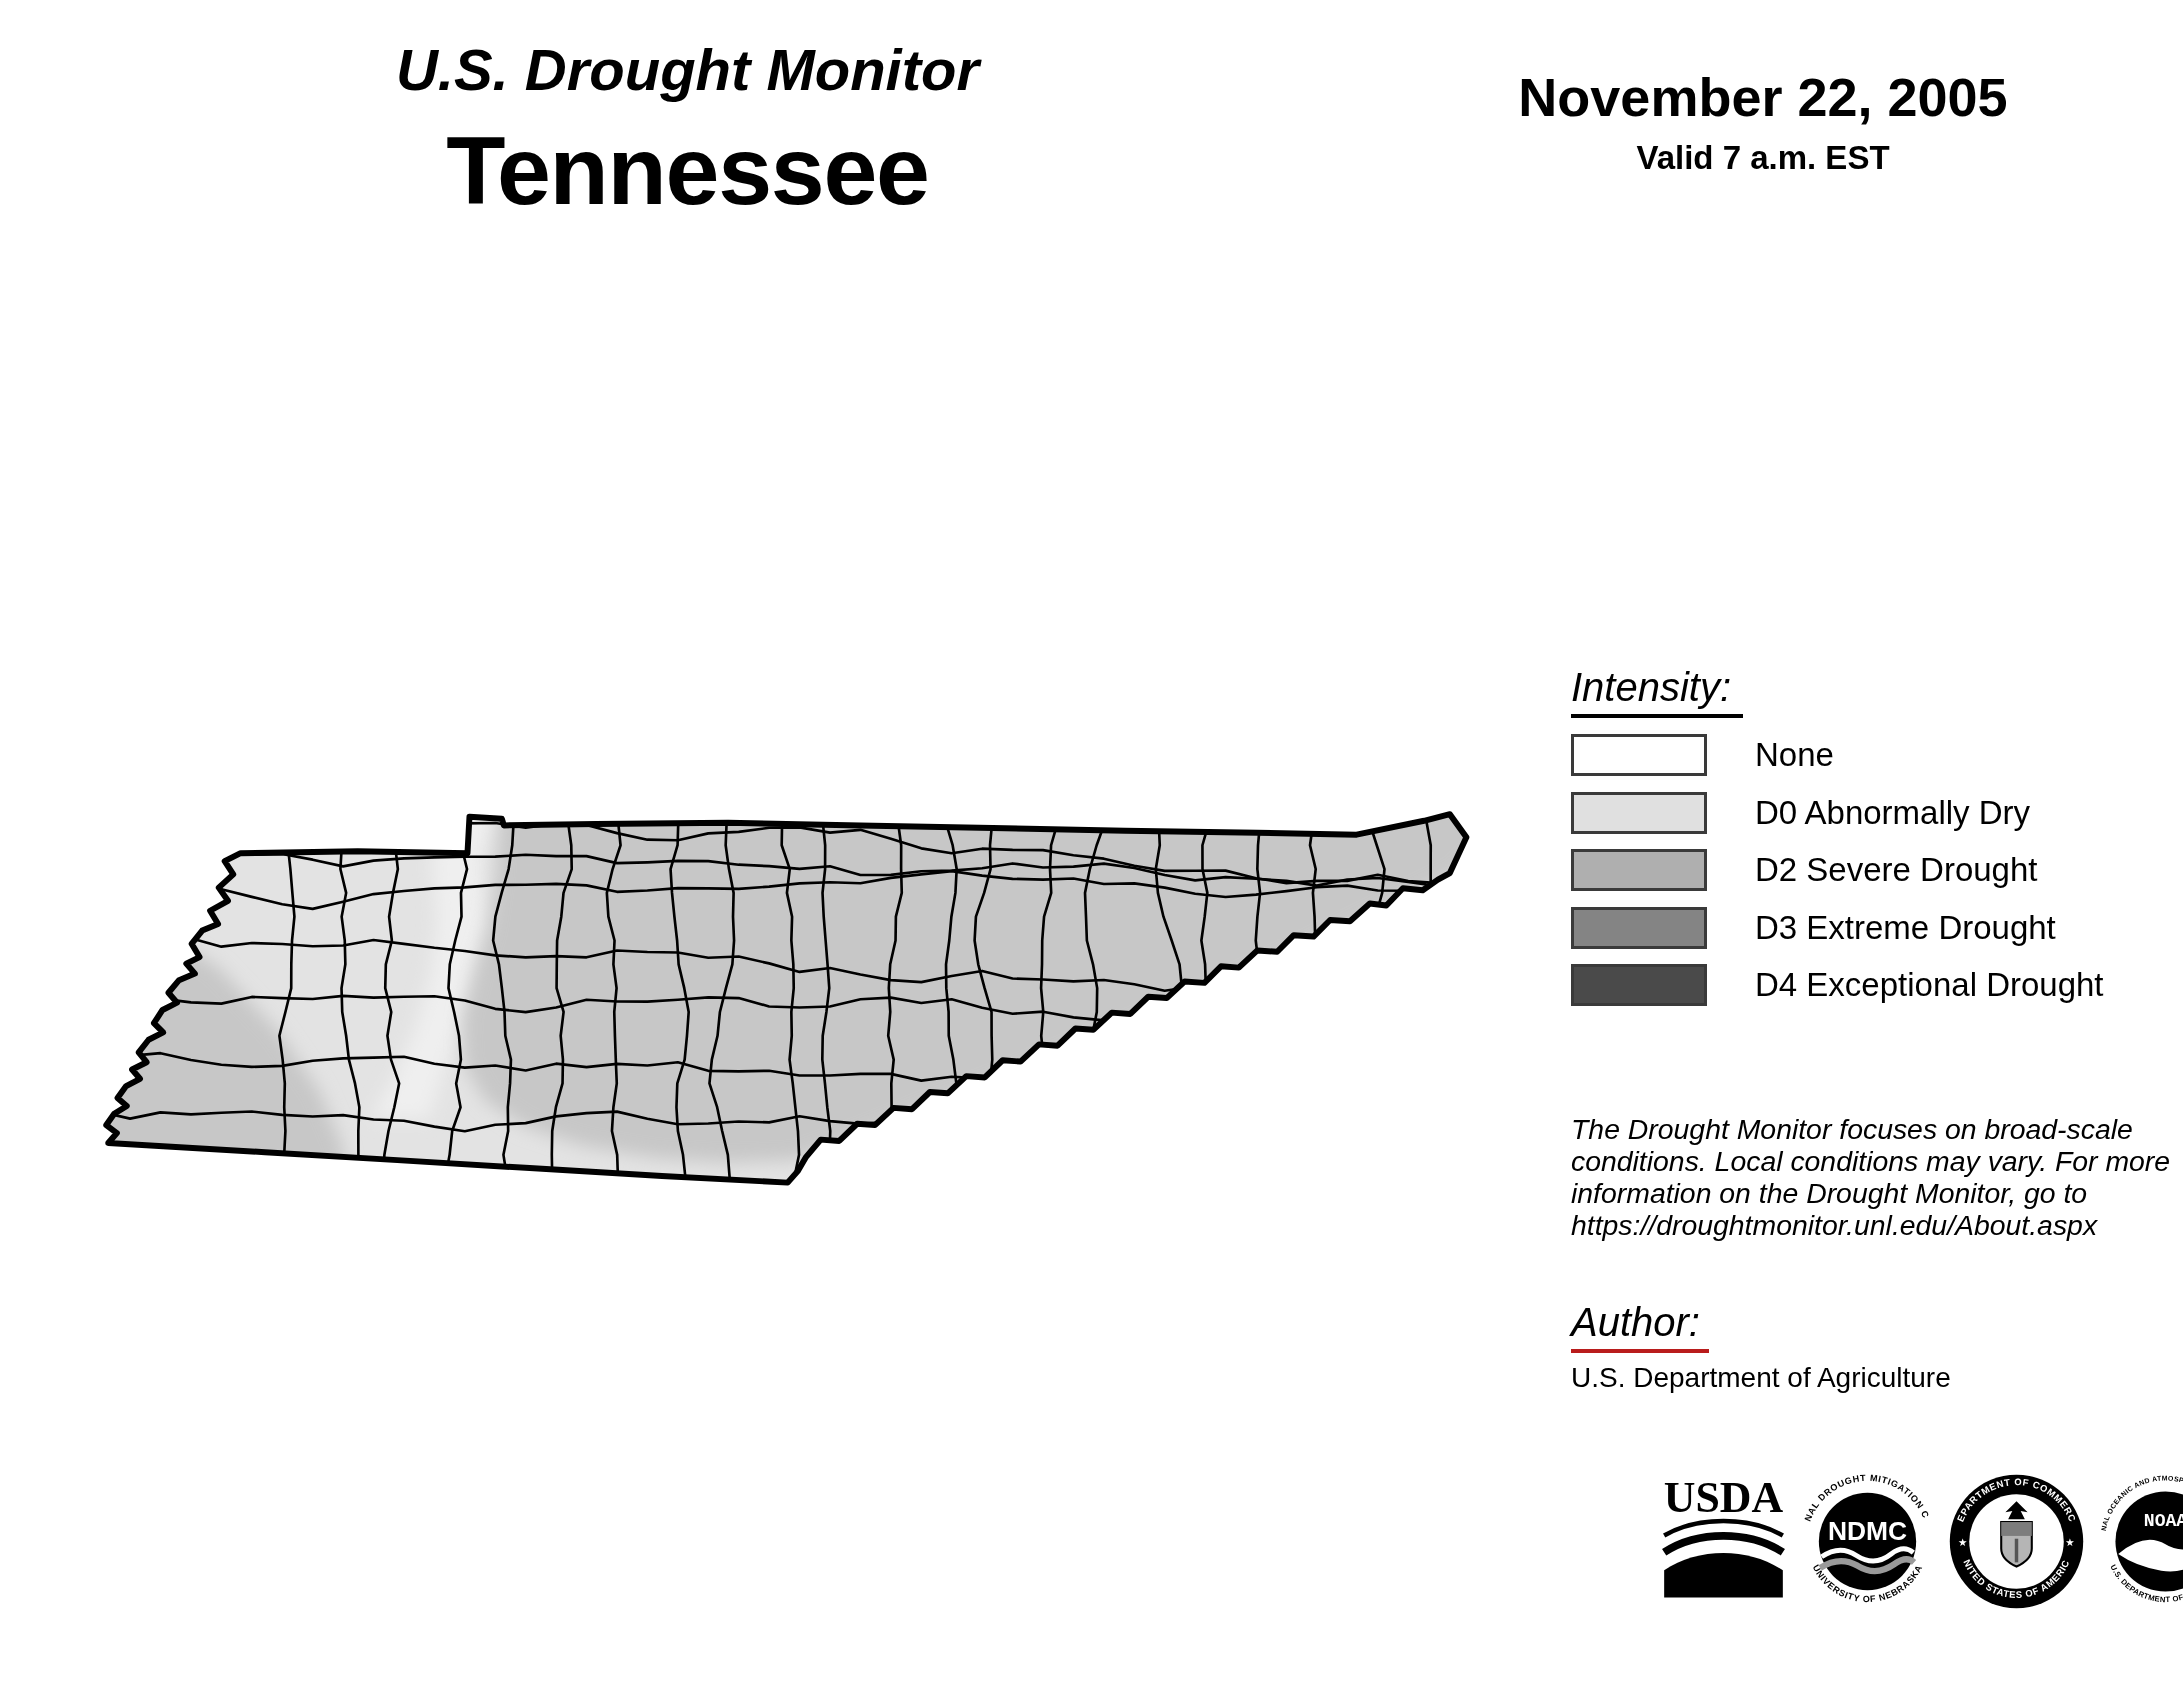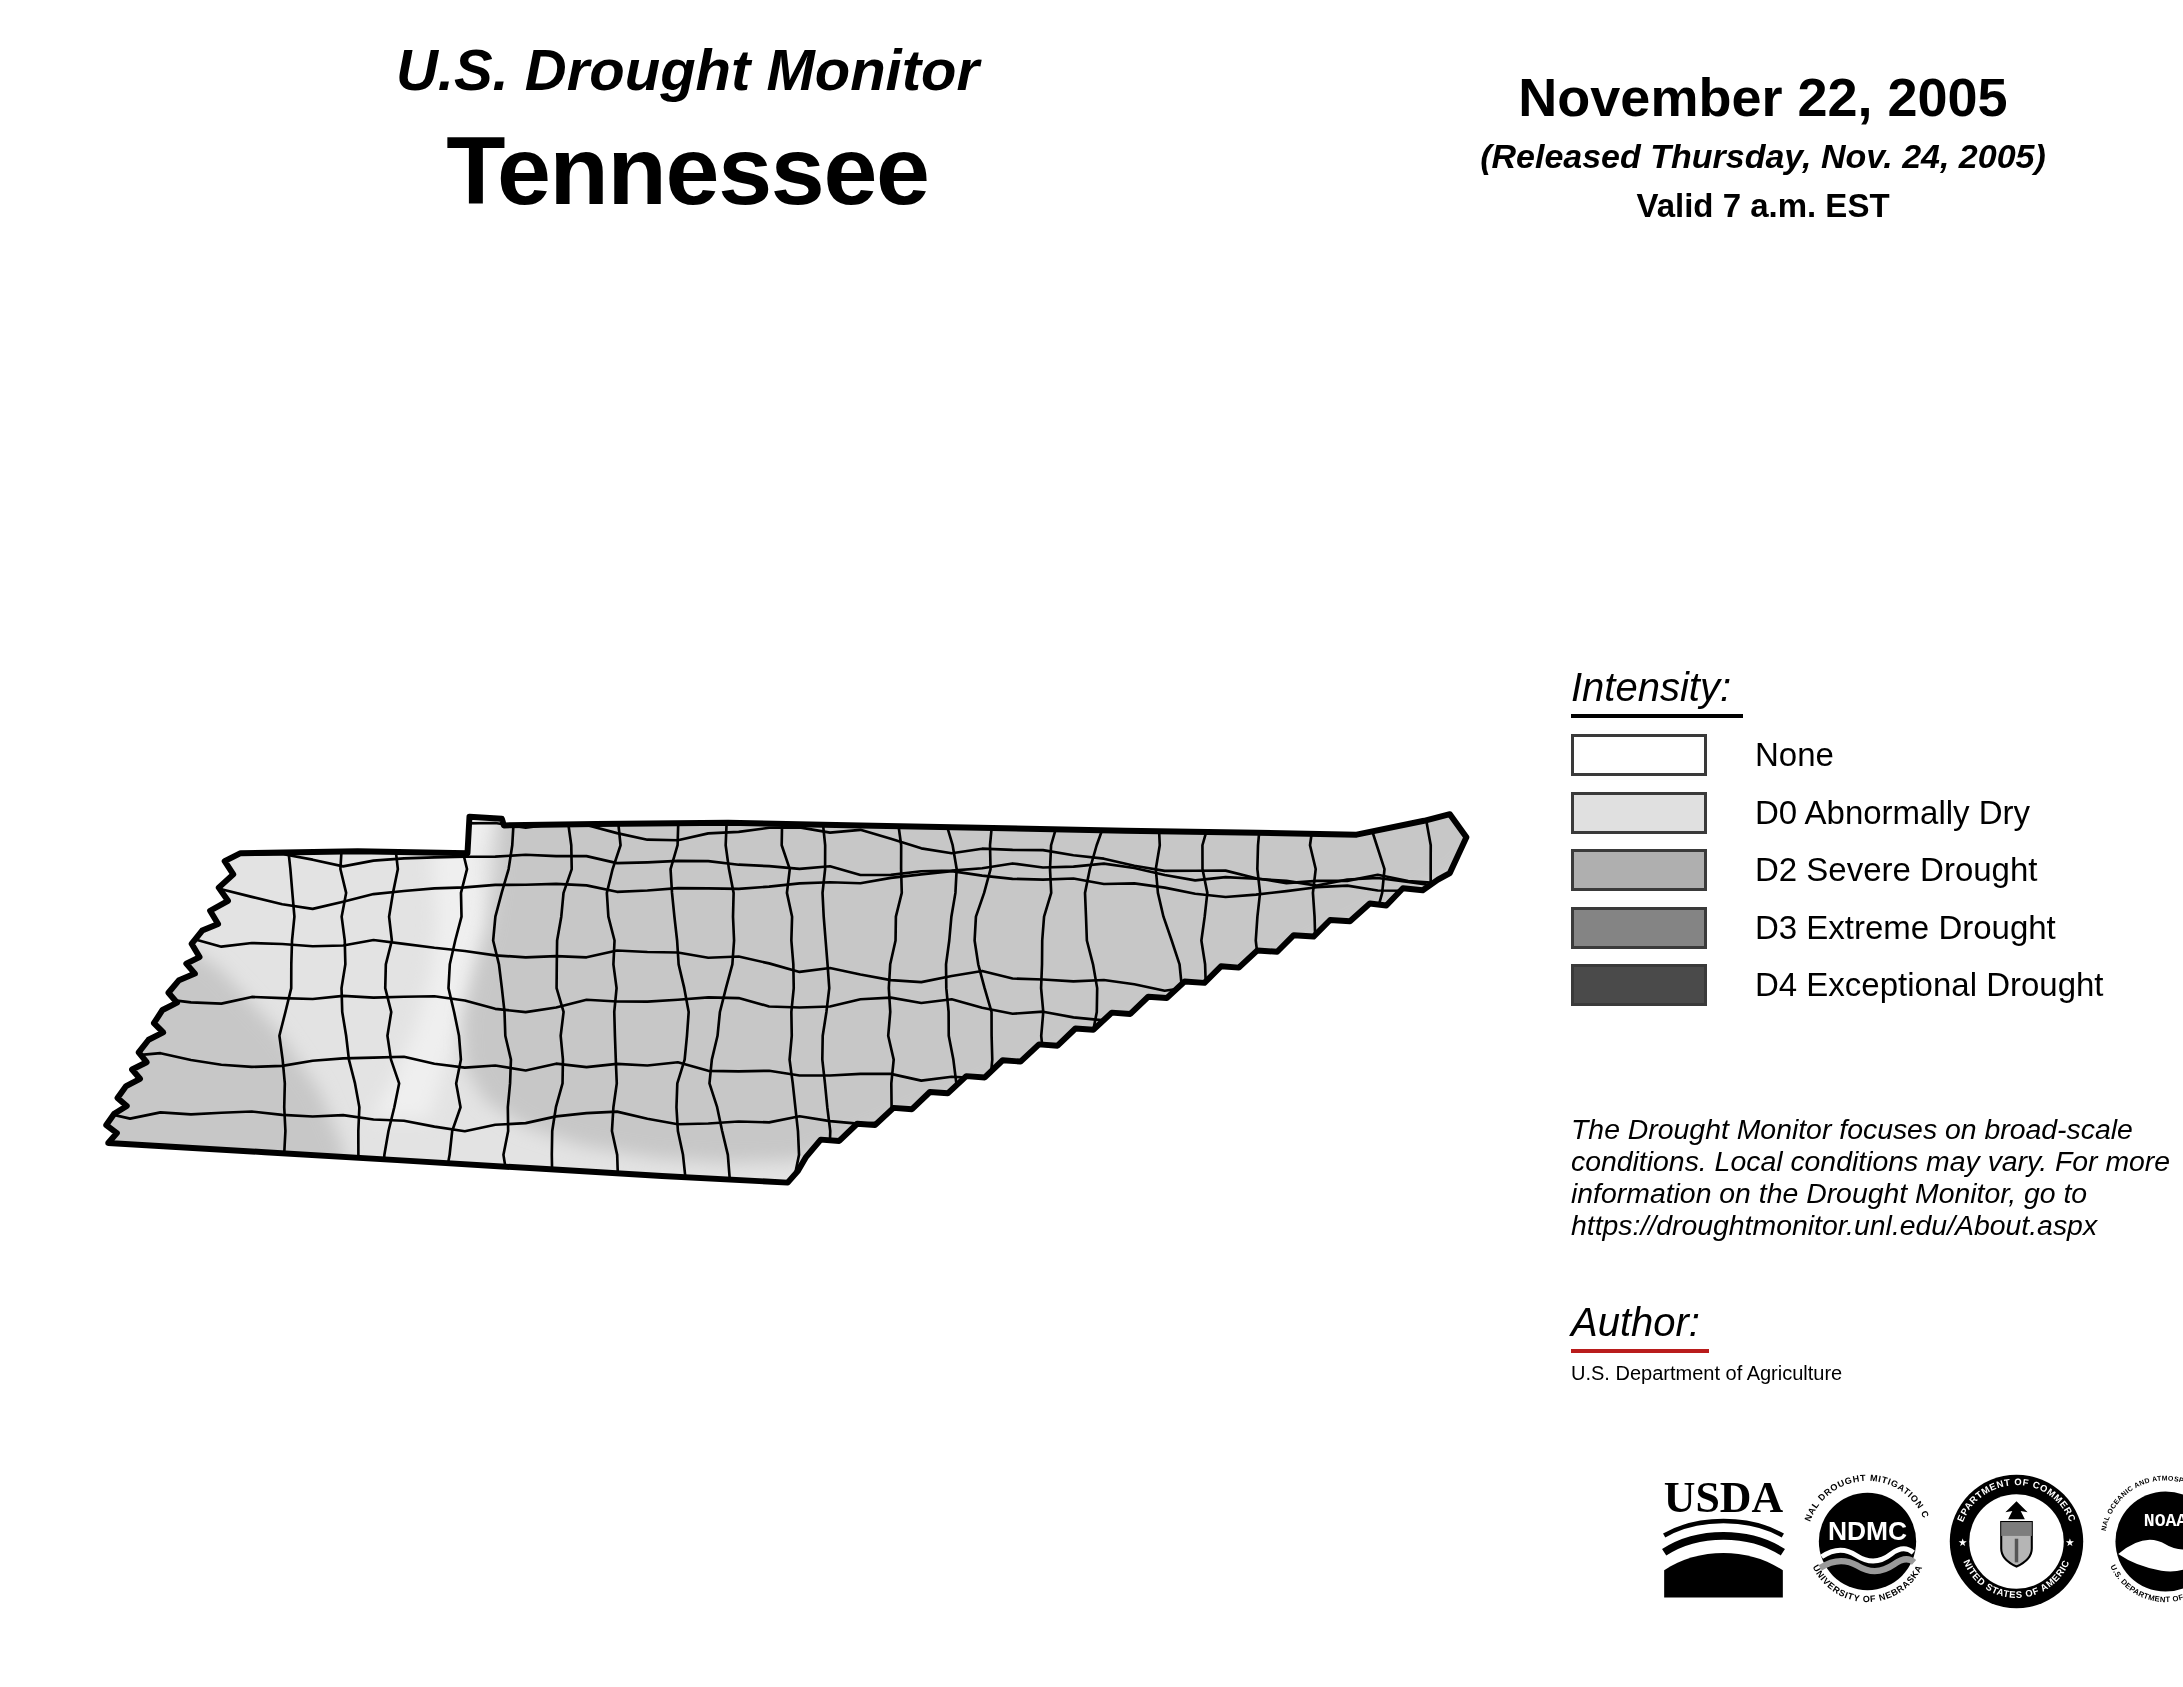--- a/index.html
+++ b/index.html
@@ -26,40 +26,39 @@
   .legend-label{font-size:33px;margin-left:48px;white-space:nowrap;}
 
   
   #disclaimer{left:1571px;top:1113px;width:609px;font-size:28.4px;font-style:italic;line-height:32px;}
 
   
   #author{left:1571px;top:1300px;}
   #author-title{font-size:40px;font-style:italic;display:inline-block;
                 border-bottom:4px solid #b91c1c;padding-bottom:4px;padding-right:9.3px;}
   #author-name{font-size:32px;margin-top:24px;}
-  #author-org{font-size:20px;margin-top:9.3px;}
+  #author-org{font-size:28px;margin-top:9.3px;}
 
   
   #logos{left:1659px;top:1472px;width:582px;display:flex;align-items:flex-start;gap:10px;}
   .logo-box{flex:0 0 auto;}
 
   
   #map-wrap{left:93px;top:791px;width:1429px;height:430px;}
 </style>
 </head>
 <body>
 
 <div class="abs" id="title-block">
   <div id="title-line1">U.S. Drought Monitor</div>
   <div id="title-line2">Tennessee</div>
 </div>
 
 <div class="abs" id="date-block">
   <div id="date-main">November 22, 2005</div>
-  <div id="date-released">(Released Thursday, Nov. 24, 2005)</div>
   <div id="date-valid">Valid 7 a.m. EST</div>
 </div>
 
 <div class="abs" id="map-wrap">
 <svg id="tnmap" width="1429" height="430" viewBox="140 1195 2160 650" xmlns="http://www.w3.org/2000/svg">
   <defs>
     <path id="stateShape" d="M 363 1289 L 540 1286 L 706 1289 L 709 1234 L 758 1237 L 761 1247
       L 900 1245 L 1100 1243 L 1300 1247 L 1500 1251 L 1700 1255 L 1900 1258 L 2050 1261 L 2152 1240
       L 2191 1230 L 2216 1265 L 2191 1319 L 2173 1329
       L 2150 1345 L 2120 1342 L 2095 1368 L 2070 1365 L 2040 1392 L 2010 1390 L 1985 1415 L 1955 1413

